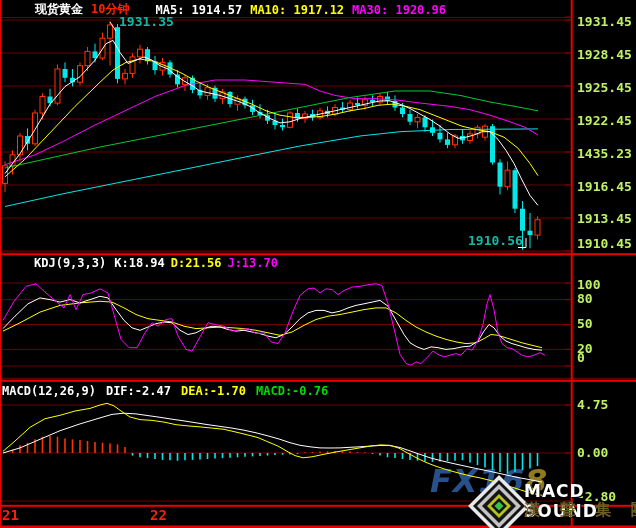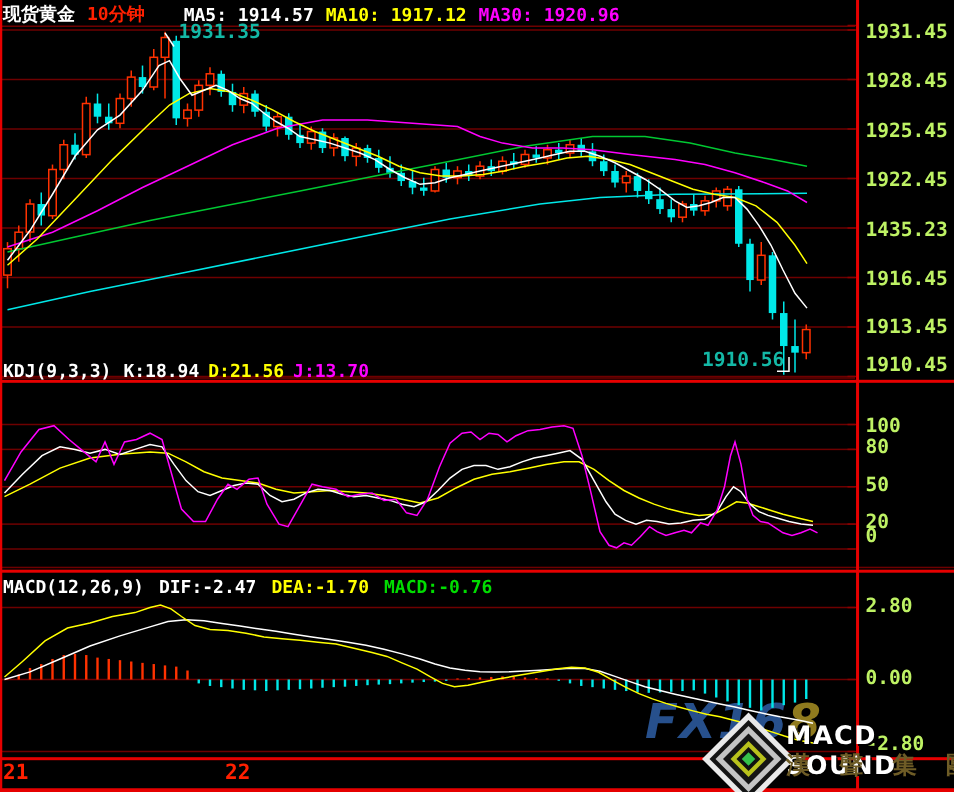--- a/index.html
+++ b/index.html
@@ -2,22 +2,22 @@
 <html><head>
 <meta charset="utf-8">
 <style>
   html,body{margin:0;padding:0;background:#222;}
   .screen{position:relative;width:636px;height:528px;background:#000;overflow:hidden;
           font-family:"DejaVu Sans Mono","DejaVu Sans",monospace;}
   .screen *{box-sizing:border-box;}
   svg.plot{position:absolute;left:0;top:0;z-index:1;}
   .hdr{position:absolute;display:flex;align-items:center;white-space:nowrap;z-index:2;
        font:bold 12px "DejaVu Sans Mono","DejaVu Sans",monospace;}
-  .main-hdr{left:2px;top:1px;}
-  .kdj-hdr{left:2px;top:240px;}
+  .main-hdr{left:2px;top:1px;padding-left:33px;}
+  .kdj-hdr{left:2px;top:256px;padding-left:32px;}
   .macd-hdr{left:2px;top:384px;}
   .m6{margin-left:6px}.m8{margin-left:8px}.m10{margin-left:10px}.m26{margin-left:26px}
   .c-w{color:#ffffff}.c-r{color:#ff2000}.c-y{color:#ffff00}.c-m{color:#ff00ff}.c-g{color:#00dd00}
   .axis-label{position:absolute;left:577px;z-index:2;color:#bef264;
        font:bold 13px "DejaVu Sans Mono",monospace;letter-spacing:0;}
   .yl-m0{top:14px}.yl-m1{top:47px}.yl-m2{top:80px}.yl-m3{top:113px}
   .yl-m4{top:146px}.yl-m5{top:179px}.yl-m6{top:211px}.yl-m7{top:236px}
   .yl-k0{top:277px}.yl-k1{top:291px}.yl-k2{top:316px}.yl-k3{top:341px}.yl-k4{top:350px}
   .yl-d0{top:397px}.yl-d1{top:445px}.yl-d2{top:489px}
   .anno{position:absolute;z-index:2;color:#14b8a6;font:bold 13px "DejaVu Sans Mono",monospace;}
@@ -345,21 +345,21 @@
   <span class="axis-label yl-m5">1916.45</span>
   <span class="axis-label yl-m6">1913.45</span>
   <span class="axis-label yl-m7">1910.45</span>
 
   <span class="axis-label yl-k0">100</span>
   <span class="axis-label yl-k1">80</span>
   <span class="axis-label yl-k2">50</span>
   <span class="axis-label yl-k3">20</span>
   <span class="axis-label yl-k4">0</span>
 
-  <span class="axis-label yl-d0">2.80</span>
+  <span class="axis-label yl-d0">4.75</span>
   <span class="axis-label yl-d1">0.00</span>
   <span class="axis-label yl-d2">-2.80</span>
 
   <span class="anno anno-high">1931.35</span>
   <span class="anno anno-low">1910.56</span>
 
   <span class="tlabel t21">21</span>
   <span class="tlabel t22">22</span>
 
   <svg class="wm-diamond" width="64" height="64" viewBox="0 0 64 64">

